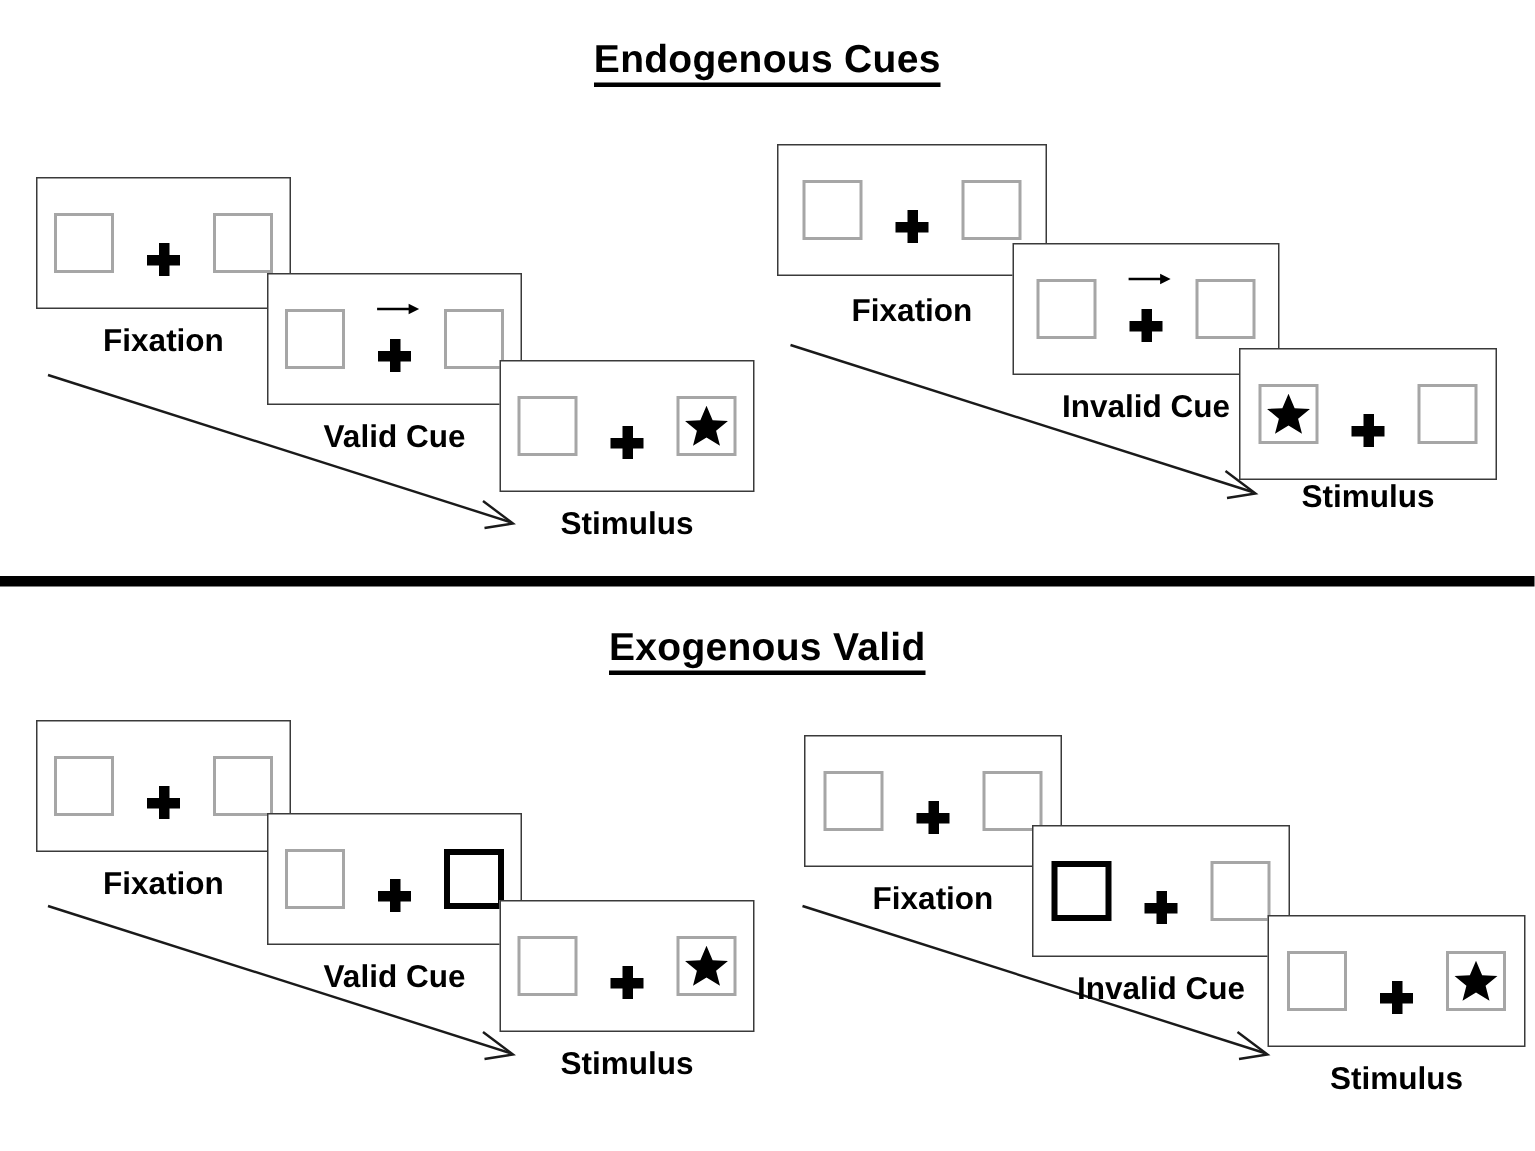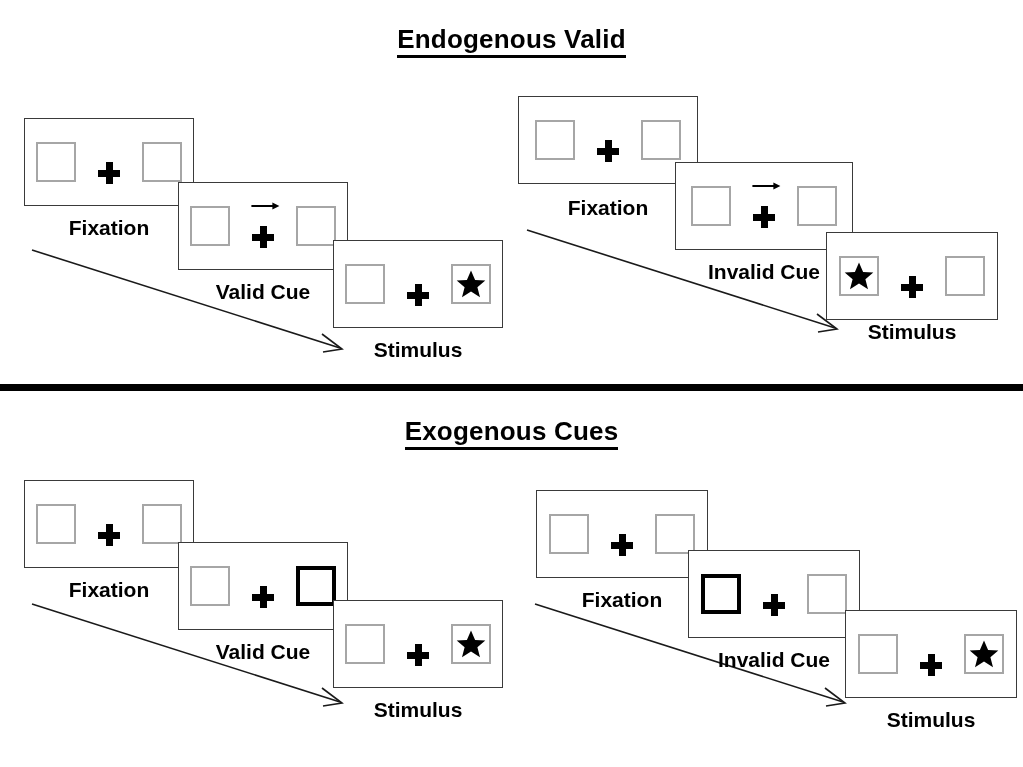--- a/index.html
+++ b/index.html
@@ -109,21 +109,21 @@
     pointer-events:none;
   }
   .time-arrow svg{display:block;overflow:visible;}
 </style>
 </head>
 <body>
 
 <div class="section" id="section-endogenous">
 
   <div class="section-title" style="top:24px;">
-    <span>Endogenous Valid</span>
+    <span>Endogenous Cues</span>
   </div>
 
   <div class="time-arrow" style="left:30px;top:248px;width:320px;height:110px;">
     <svg width="320" height="110" viewBox="0 0 320 110">
       <line x1="2" y1="2" x2="310" y2="100" stroke="#1a1a1a" stroke-width="1.6"></line>
       <polyline points="292,86 312,101 293,104" fill="none" stroke="#1a1a1a" stroke-width="1.6"></polyline>
     </svg>
   </div>
 
   <div class="panel" style="left:24px;top:118px;width:170px;height:88px;">
@@ -223,21 +223,21 @@
   </div>
   <div class="panel-label" style="left:826px;top:320px;width:172px;">Stimulus</div>
 
 </div>
 
 <div class="divider"></div>
 
 <div class="section" id="section-exogenous">
 
   <div class="section-title" style="top:22px;">
-    <span>Exogenous Cues</span>
+    <span>Exogenous Valid</span>
   </div>
 
   <div class="time-arrow" style="left:30px;top:208px;width:320px;height:110px;">
     <svg width="320" height="110" viewBox="0 0 320 110">
       <line x1="2" y1="2" x2="310" y2="100" stroke="#1a1a1a" stroke-width="1.6"></line>
       <polyline points="292,86 312,101 293,104" fill="none" stroke="#1a1a1a" stroke-width="1.6"></polyline>
     </svg>
   </div>
 
   <div class="panel" style="left:24px;top:86px;width:170px;height:88px;">

